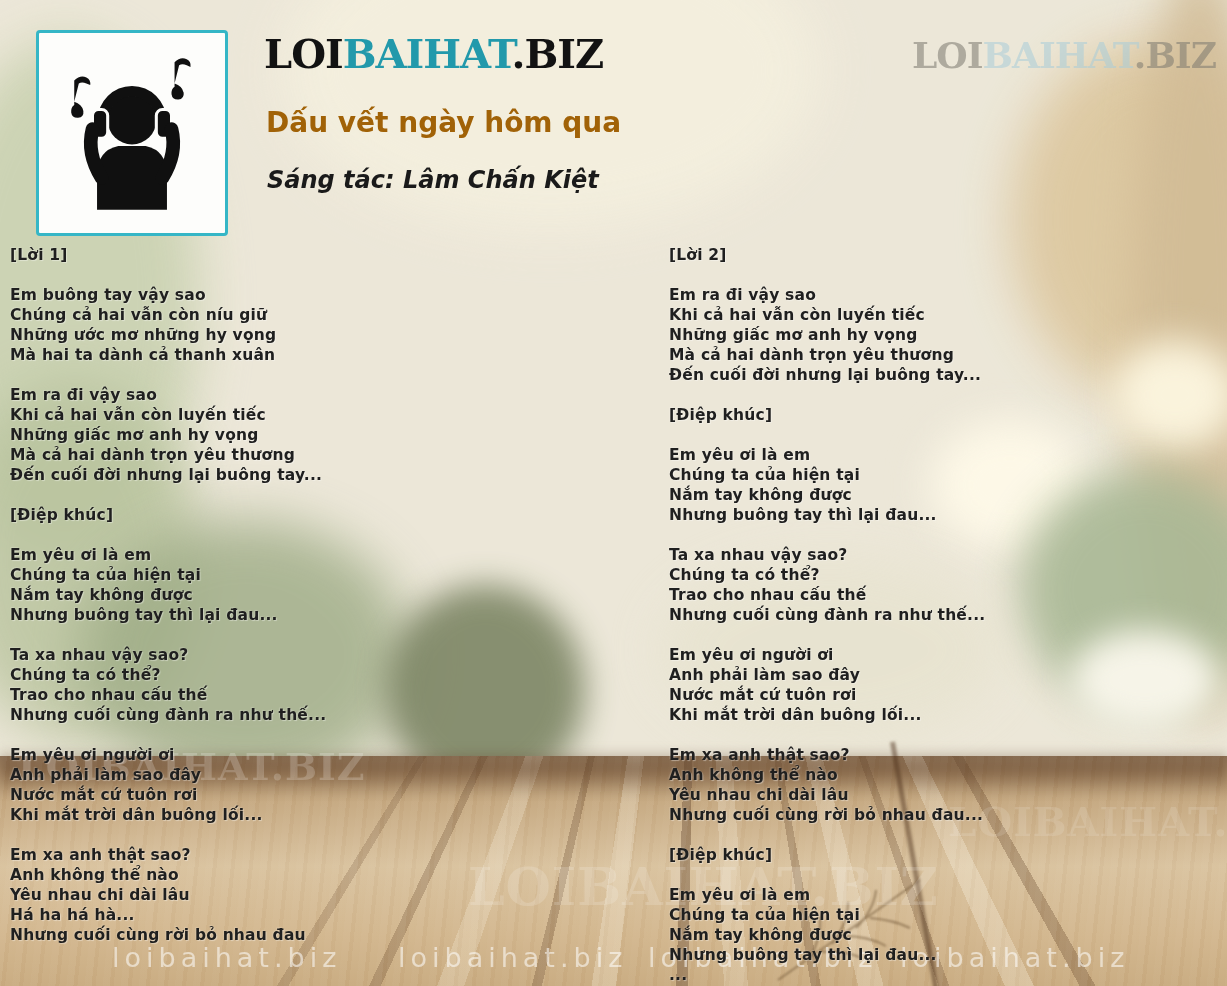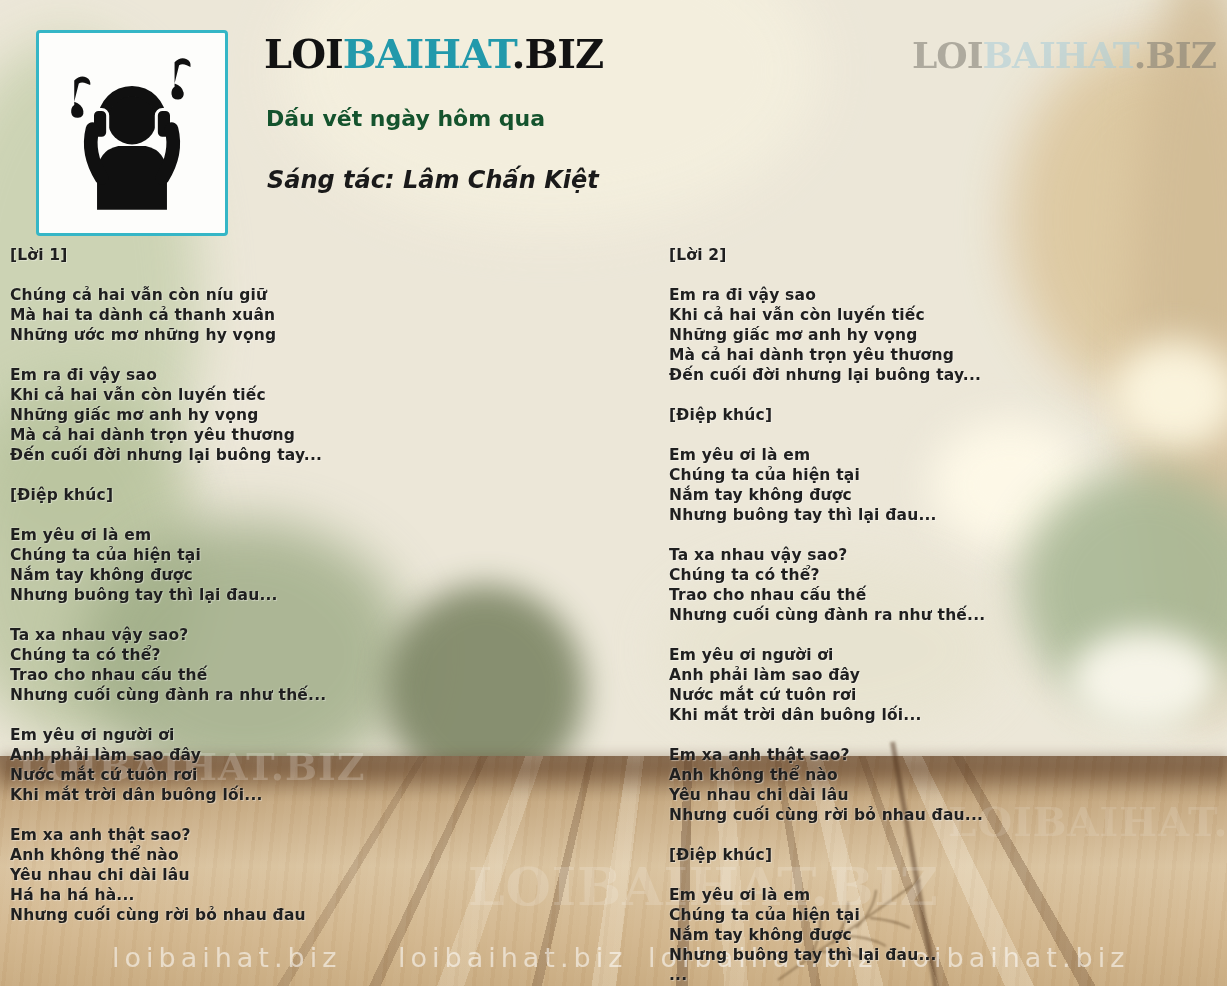--- a/index.html
+++ b/index.html
@@ -47,21 +47,21 @@
   .seam-dark{position:absolute;left:890px;top:742px;width:5px;height:260px;z-index:1;
     background:rgba(80,52,30,.5);transform:rotate(-10deg);transform-origin:top center;filter:blur(1.5px);}
   .fern{position:absolute;left:770px;top:866px;z-index:1;opacity:.55;filter:blur(1px);}
 
   
   .logo-box{position:absolute;left:36px;top:30px;width:186px;height:200px;background:#fdfdfb;
     border:3px solid #35b6c6;border-radius:4px;z-index:3;display:flex;align-items:center;justify-content:center;}
   .brand{position:absolute;left:264px;top:30px;z-index:3;font-family:"DejaVu Serif",serif;
     font-weight:bold;font-size:40px;letter-spacing:-1px;color:#121212;}
   .brand .teal{color:#2299ab;}
-  .song-title{position:absolute;left:266px;top:106px;z-index:3;font-weight:bold;font-size:22px;color:#14532d;}
+  .song-title{position:absolute;left:266px;top:106px;z-index:3;font-weight:bold;font-size:28px;color:#a16207;}
   .composer{position:absolute;left:267px;top:166px;z-index:3;font-weight:bold;font-style:italic;font-size:24px;color:#1a1a1a;text-align:right;}
 
   
   .wm-top-right{position:absolute;left:912px;top:34px;z-index:2;font-family:"DejaVu Serif",serif;
     font-weight:bold;font-size:36px;letter-spacing:-1px;opacity:.55;}
   .wm-top-right .grey{color:#7d7a70;}
   .wm-top-right .blue{color:#a9cdd9;}
   .ghost{position:absolute;z-index:2;font-family:"DejaVu Serif",serif;font-weight:bold;color:#ffffff;letter-spacing:1px;}
   .ghost-1{left:18px;top:744px;font-size:38px;opacity:.20;}
   .ghost-2{left:948px;top:798px;font-size:40px;opacity:.12;}
@@ -148,23 +148,24 @@
   <div class="song-title">Dấu vết ngày hôm qua</div>
   <div class="composer">Sáng tác: Lâm Chấn Kiệt</div>
 
   <div class="wm-top-right"><span class="grey">LOI</span><span class="blue">BAIHAT</span><span class="grey">.BIZ</span></div>
 
   <div class="col col-left">
       <div class="stanza">
         <div class="lyric-line">[Lời 1]</div>
       </div>
       <div class="stanza">
+        <div class="lyric-line">Em buông tay vậy sao</div>
         <div class="lyric-line">Chúng cả hai vẫn còn níu giữ</div>
+        <div class="lyric-line">Những ước mơ những hy vọng</div>
         <div class="lyric-line">Mà hai ta dành cả thanh xuân</div>
-        <div class="lyric-line">Những ước mơ những hy vọng</div>
       </div>
       <div class="stanza">
         <div class="lyric-line">Em ra đi vậy sao</div>
         <div class="lyric-line">Khi cả hai vẫn còn luyến tiếc</div>
         <div class="lyric-line">Những giấc mơ anh hy vọng</div>
         <div class="lyric-line">Mà cả hai dành trọn yêu thương</div>
         <div class="lyric-line">Đến cuối đời nhưng lại buông tay...</div>
       </div>
       <div class="stanza">
         <div class="lyric-line">[Điệp khúc]</div>

